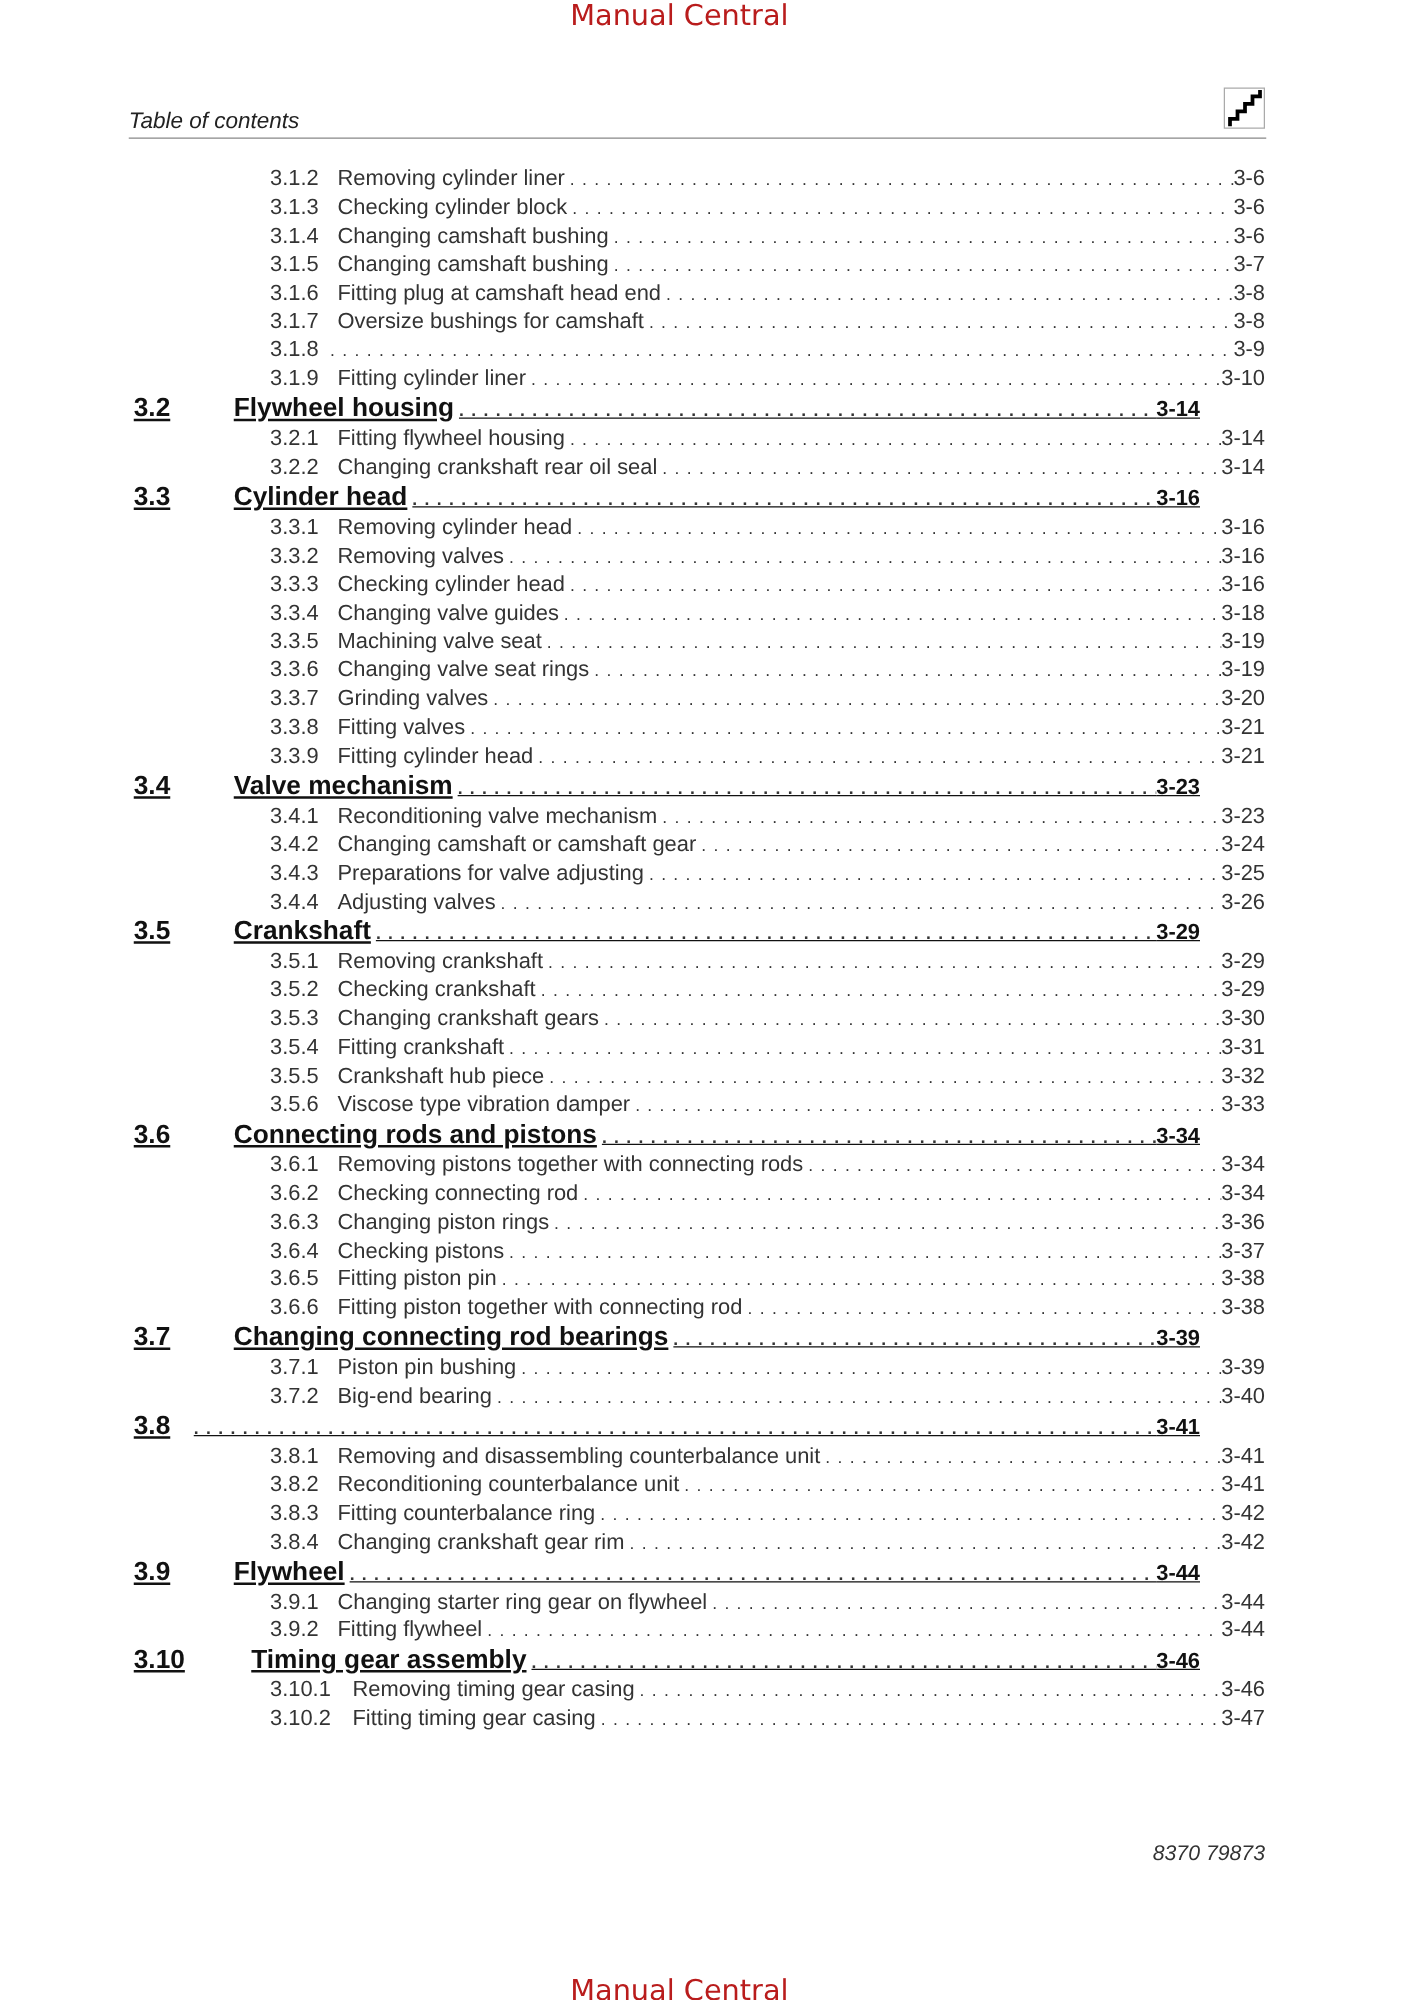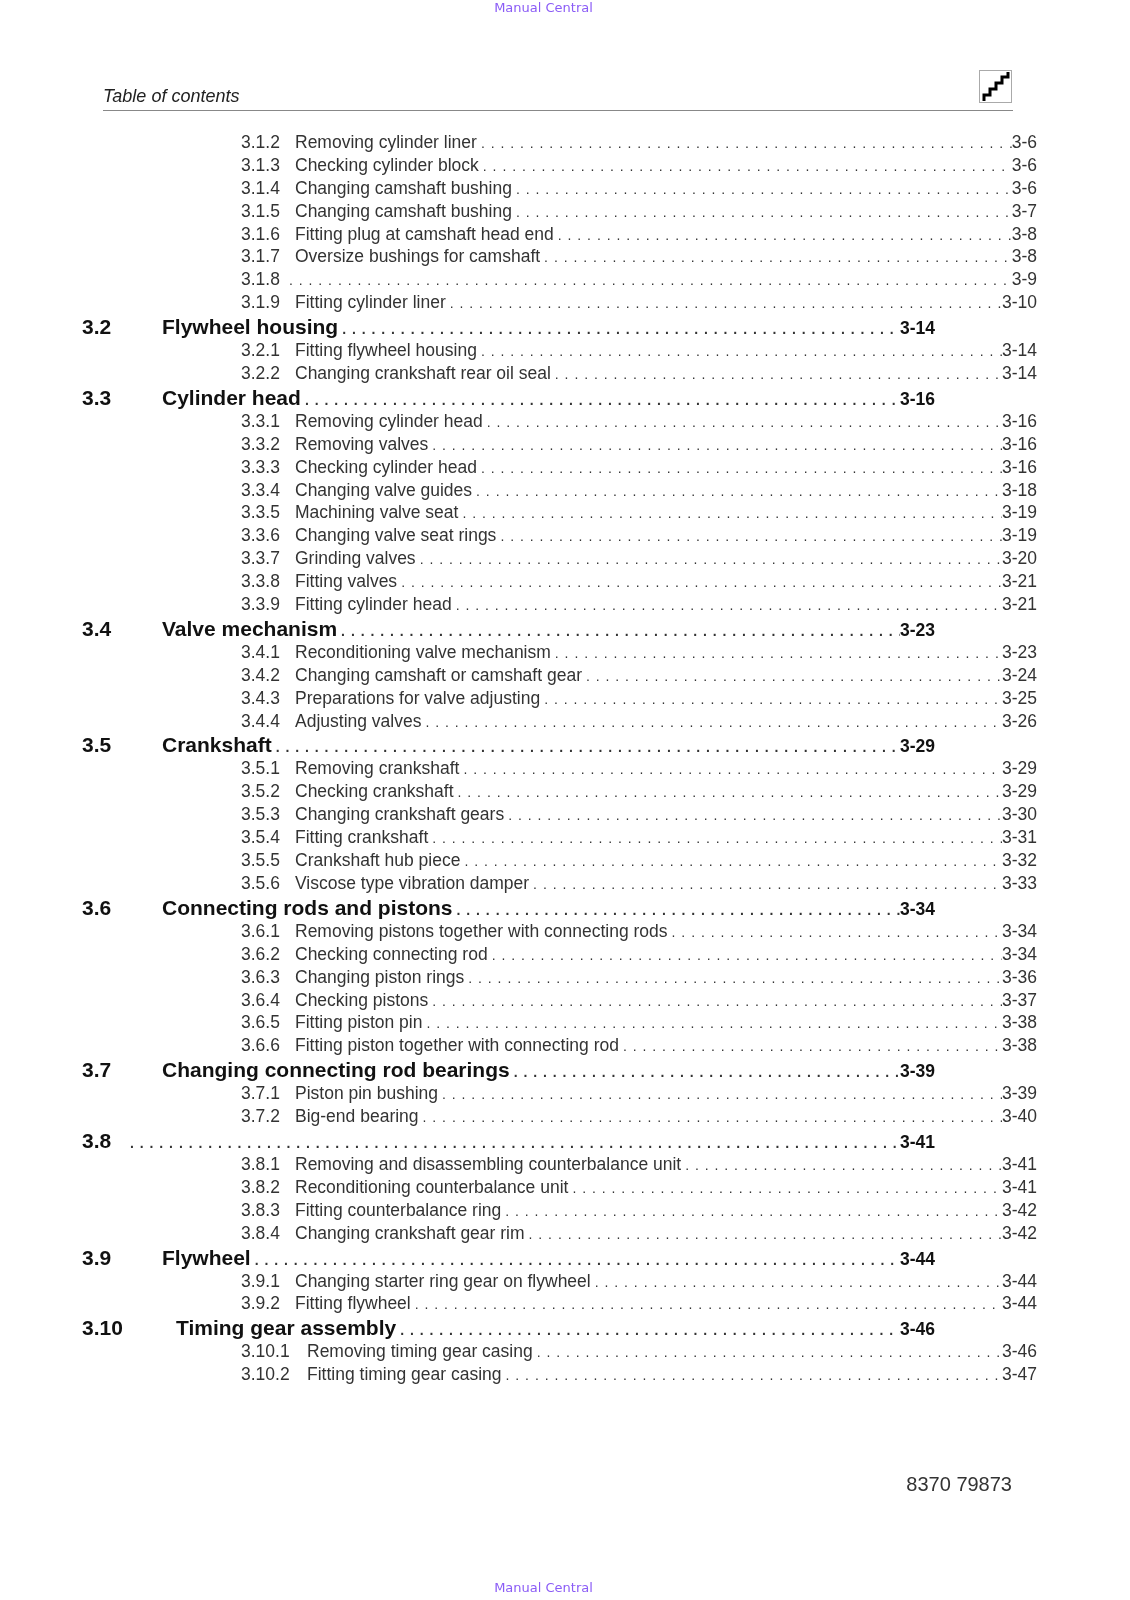--- a/index.html
+++ b/index.html
@@ -1,40 +1,40 @@
 <!DOCTYPE html>
 <html><head>
 <meta charset="utf-8">
 <style>
   html, body { margin:0; padding:0; background:#ffffff; }
   body { width:1130px; height:1600px; position:relative; overflow:hidden; font-family:"Liberation Sans", sans-serif; color:#222; }
-  .watermark { position:absolute; left:0; width:1087px; text-align:center; font-family:"DejaVu Sans", sans-serif; font-size:13px; color:#8b5cf6; }
+  .watermark { position:absolute; left:0; width:1087px; text-align:center; font-family:"DejaVu Sans", sans-serif; font-size:23px; color:#b91c1c; }
   .wm-top { top:0px; }
   .wm-bottom { top:1580px; }
   .header-title { position:absolute; left:103px; top:86px; font-style:italic; font-size:18px; color:#222; }
   .header-rule { position:absolute; left:103px; top:110px; width:910px; height:1px; background:#888; }
   .stair-icon { position:absolute; left:979px; top:70px; width:33px; height:33px; border:1px solid #aaa; box-sizing:border-box; }
   .toc { position:absolute; left:0; top:132px; width:1130px; }
   .row { position:relative; height:22.9px; display:flex; align-items:baseline; }
   .row.section { height:25px; }
   .row .num { white-space:nowrap; }
   .row .title { white-space:nowrap; padding-left:10px; }
   .row .leader { flex:1; overflow:hidden; white-space:nowrap; color:#333; font-size:14px; letter-spacing:4.3px; padding:0 3px 0 4px; }
   .row .leader::before { content:". . . . . . . . . . . . . . . . . . . . . . . . . . . . . . . . . . . . . . . . . . . . . . . . . . . . . . . . . . . . . . . . . . . . . . . . . . . . . . . . . . . . . . . . . . . . . . . . . . . . . . . . . . . . . . . . . . . . . . . . . . . . . . . . . . . . . . . . . . . . ."; letter-spacing:0; word-spacing:2px; }
   .row .page { white-space:nowrap; padding-right:0; }
-  .row.sub { padding-left:216px; width:796px; font-size:17.5px; color:#333;margin-left:25px; }
+  .row.sub { padding-left:216px; width:796px; font-size:17.5px; color:#333; }
   .row.sub .num { width:44px; }
   .row.sub.wide .num { width:56px; }
   .row.sub .title { padding-left:10px; }
-  .row.section { padding-left:82px; width:853px; font-size:21px; font-weight:bold; color:#111; }
+  .row.section { padding-left:107px; width:853px; font-size:21px; font-weight:bold; color:#111;text-decoration:underline; }
   .row.section .num { width:44px; }
   .row.section.wide .num { width:58px; }
   .row.section .title { padding-left:0;margin-left:36px; }
   .row.section .page { font-size:17.5px; font-weight:bold; }
-  .doc-code { position:absolute; left:900px; top:1473px; width:112px; text-align:right; font-size:20px; color:#333; }
+  .doc-code { position:absolute; left:900px; top:1473px; width:112px; text-align:right; font-style:italic; font-size:17px; color:#333; }
 </style>
 </head>
 <body>
 
 <div class="watermark wm-top">Manual Central</div>
 
 <div class="header-title">Table of contents</div>
 <div class="stair-icon">
   <svg width="31" height="31" viewBox="0 0 31 31">
     <path d="M4 30 L4 24 L10 24 L10 18 L16 18 L16 12 L22 12 L22 6 L28 6 L28 1" fill="none" stroke="#000" stroke-width="3"></path>

